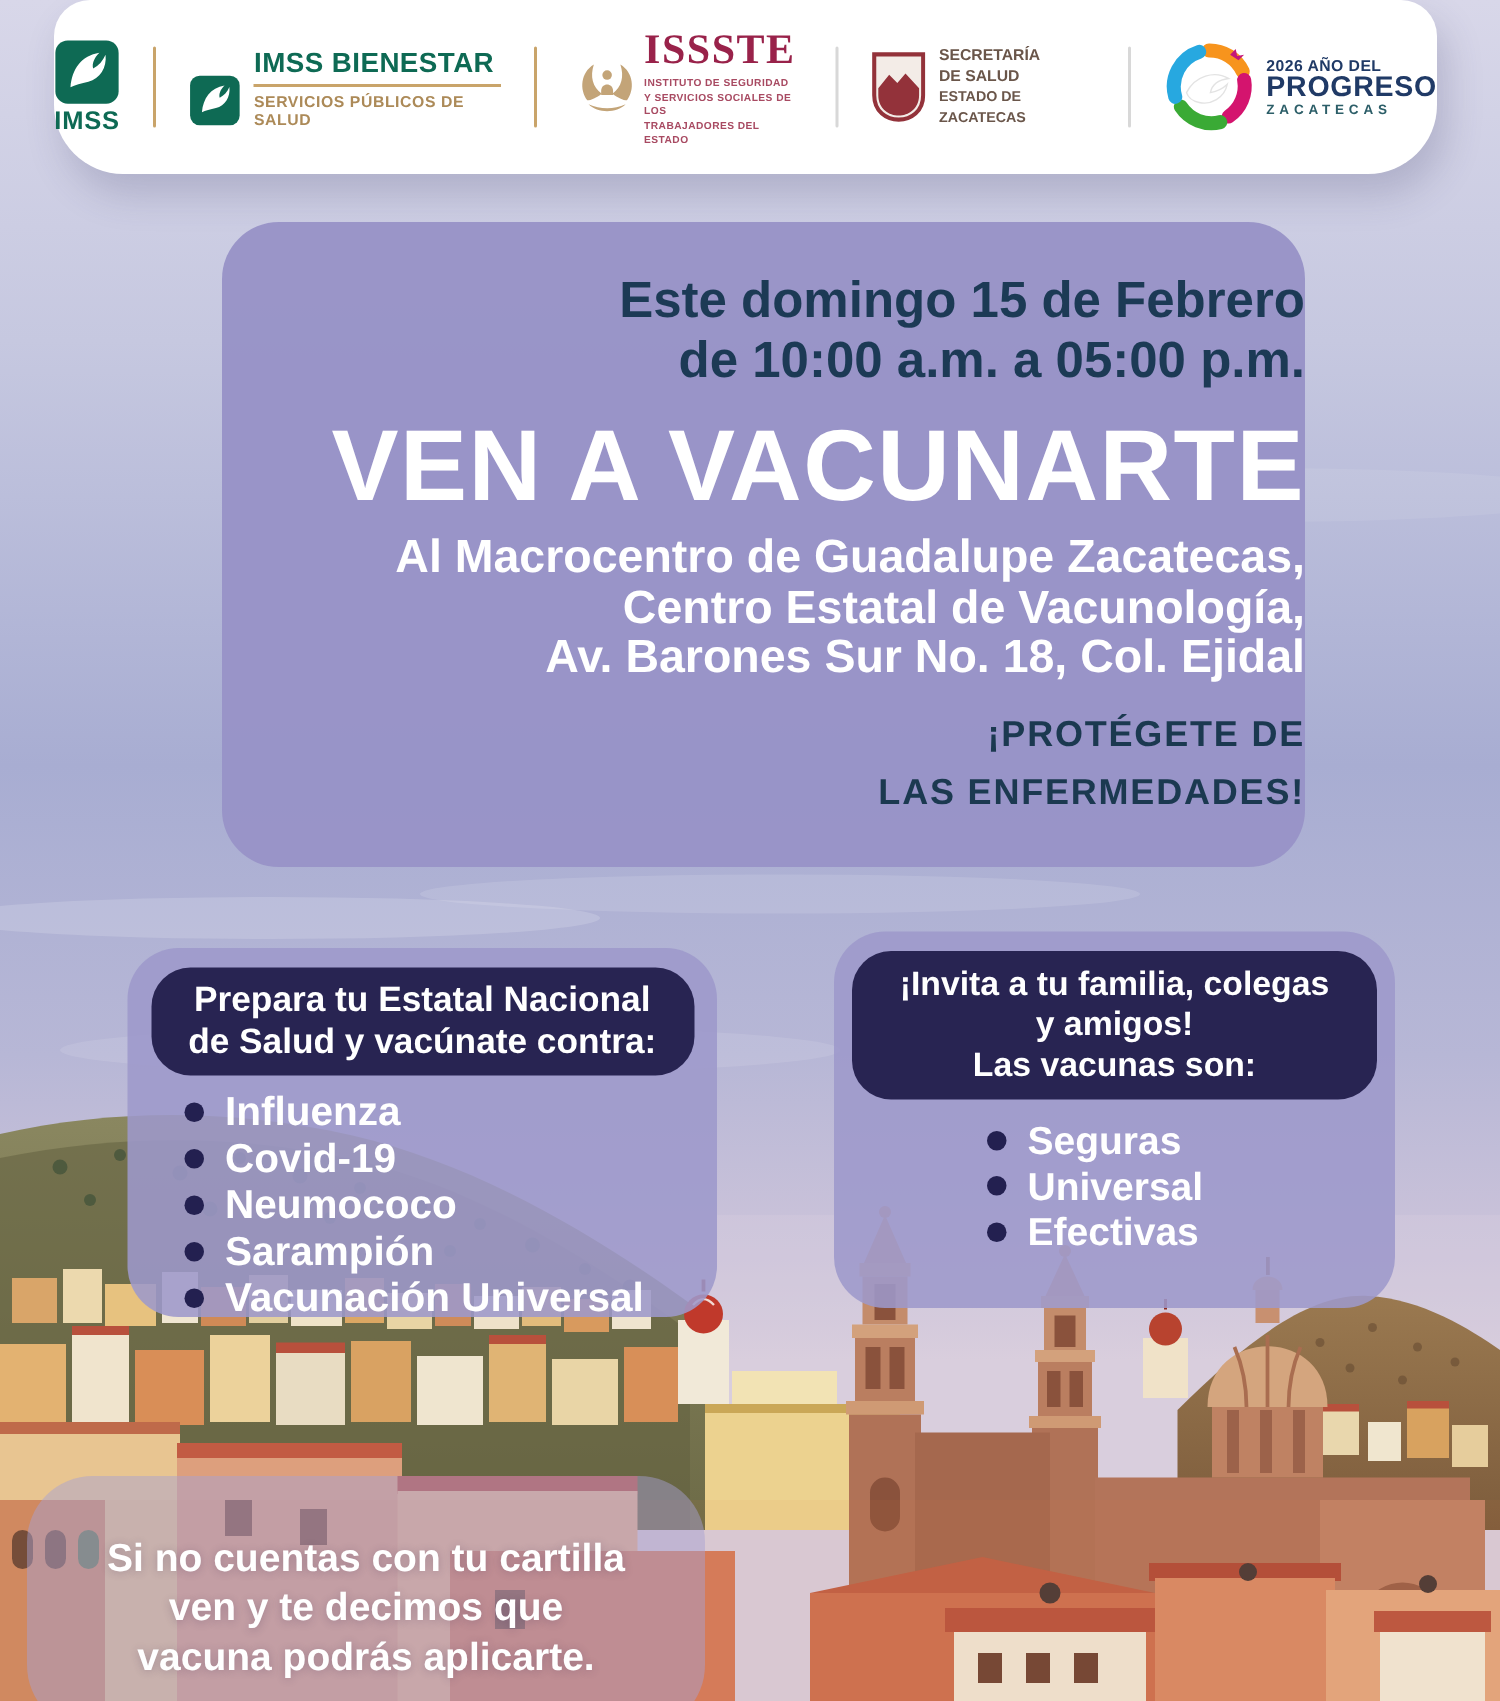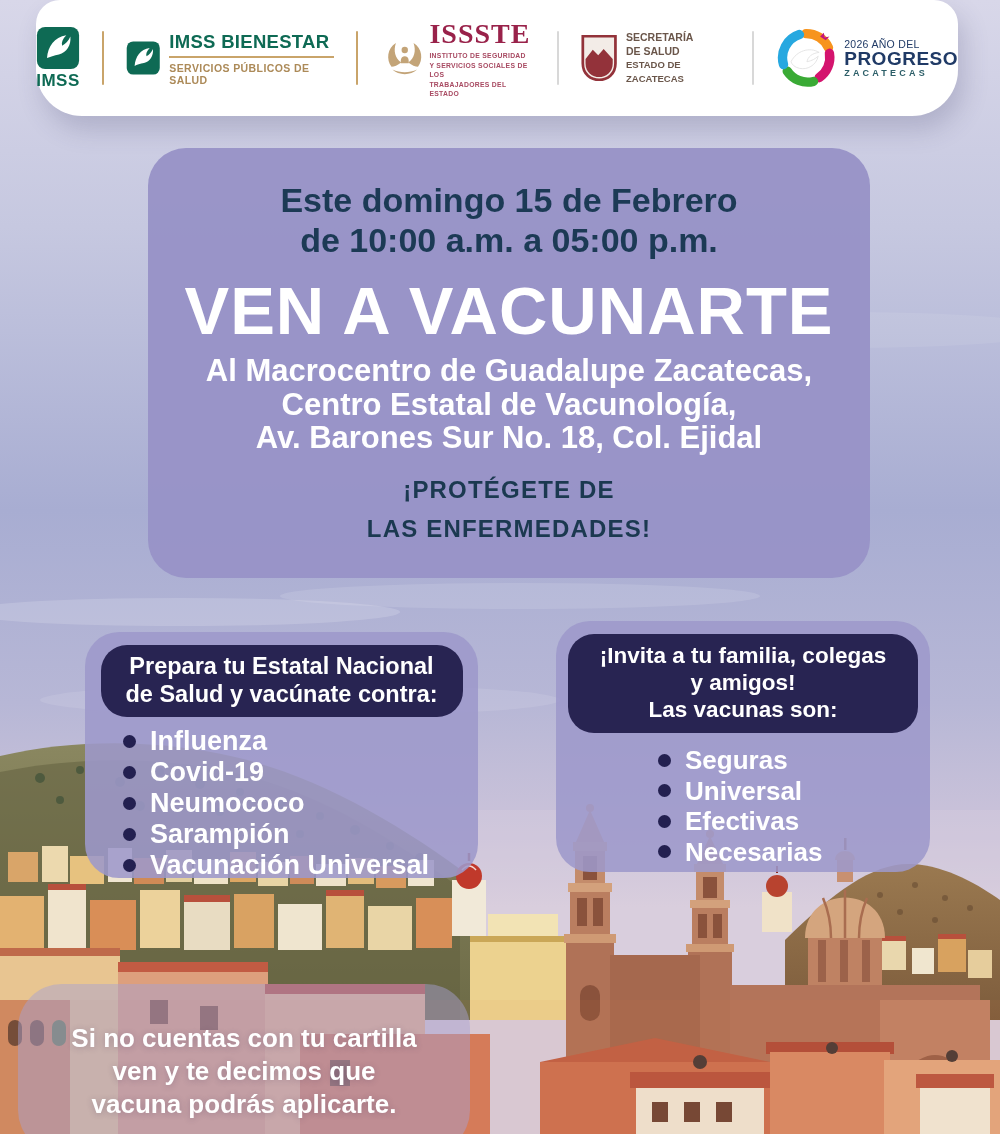--- a/index.html
+++ b/index.html
@@ -14,39 +14,39 @@
     position:absolute;left:36px;top:0;width:922px;height:116px;background:#ffffff;
     border-radius:24px 24px 46px 46px;
     box-shadow:6px 14px 24px rgba(70,70,110,.22);
     display:flex;align-items:center;justify-content:center;gap:22px;
   }
   .logo-divider{width:2px;height:54px;border-radius:1px;}
   .logo-divider.gold{background:#c9a46a;}
   .logo-divider.gray{background:#d8d8d8;}
   .imss-block{display:flex;flex-direction:column;align-items:center;gap:1px;}
   .imss-word{color:#0e6a54;font-weight:bold;font-size:17px;letter-spacing:.5px;}
-  .bienestar-block{display:flex;align-items:center;gap:9px;}
+  .bienestar-block{display:flex;align-items:flex-end;gap:9px;}
   .bienestar-text .t1{color:#0e6a54;font-weight:bold;font-size:18.5px;letter-spacing:.3px;}
   .bienestar-text .rule{height:2px;background:#c9a46a;margin:3px 0 4px;}
   .bienestar-text .t2{color:#ac8a58;font-weight:bold;font-size:10.5px;letter-spacing:.4px;}
   .issste-block{display:flex;align-items:center;gap:0;}
   .issste-text .t1{color:#99224a;font-weight:bold;font-size:28px;letter-spacing:1px;font-family:"Liberation Serif",serif;}
   .issste-text .small{color:#a84a62;font-size:6.8px;font-weight:bold;letter-spacing:.3px;line-height:8.5px;margin-top:2px;}
   .secretaria-block{display:flex;align-items:center;gap:9px;}
   .secretaria-text{color:#6a564a;font-size:10.5px;font-weight:bold;line-height:13.5px;}
   .secretaria-text .t3{font-size:9.5px;}
   .progreso-block{display:flex;align-items:center;gap:8px;}
-  .progreso-text .p1{color:#203a66;font-size:10.5px;font-weight:normal;letter-spacing:.3px;}
+  .progreso-text .p1{color:#203a66;font-size:10.5px;font-weight:bold;letter-spacing:.3px;}
   .progreso-text .p2{color:#203a66;font-size:19px;font-weight:bold;letter-spacing:.5px;line-height:18px;}
   .progreso-text .p3{color:#2c5e68;font-size:9px;font-weight:bold;letter-spacing:3.2px;}
 
   
   .main-banner{
     position:absolute;left:148px;top:148px;width:722px;height:430px;
-    background:rgba(152,147,199,.97);border-radius:38px;text-align:center;color:#1c3a55;
+    background:rgba(152,147,199,.97);border-radius:38px;text-align:right;color:#1c3a55;
   }
   .date-line{font-size:34px;font-weight:bold;line-height:40px;}
   .date-line.first{margin-top:32px;}
   .headline{margin-top:16px;font-size:67px;font-weight:bold;color:#ffffff;letter-spacing:1px;line-height:70px;}
   .addr{font-size:31px;font-weight:bold;color:#ffffff;line-height:33.5px;}
   .addr.first{margin-top:8px;}
   .protect{margin-top:15px;font-size:24px;font-weight:bold;letter-spacing:1.2px;line-height:39px;color:#1b3950;}
 
   
   .side-panel{position:absolute;background:rgba(157,152,203,.88);border-radius:34px;color:#fff;}
@@ -406,24 +406,20 @@
           <span>Seguras</span>
         </li>
       <li>
           <span class="dot"></span>
           <span>Universal</span>
         </li>
       <li>
           <span class="dot"></span>
           <span>Efectivas</span>
         </li>
-      <li>
-          <span class="dot"></span>
-          <span>Necesarias</span>
-        </li>
     </ul>
   </section>
 
   <div class="footer-note">
     <div>Si no cuentas con tu cartilla</div>
     <div>ven y te decimos que</div>
     <div>vacuna podrás aplicarte.</div>
   </div>
 
 </div>

